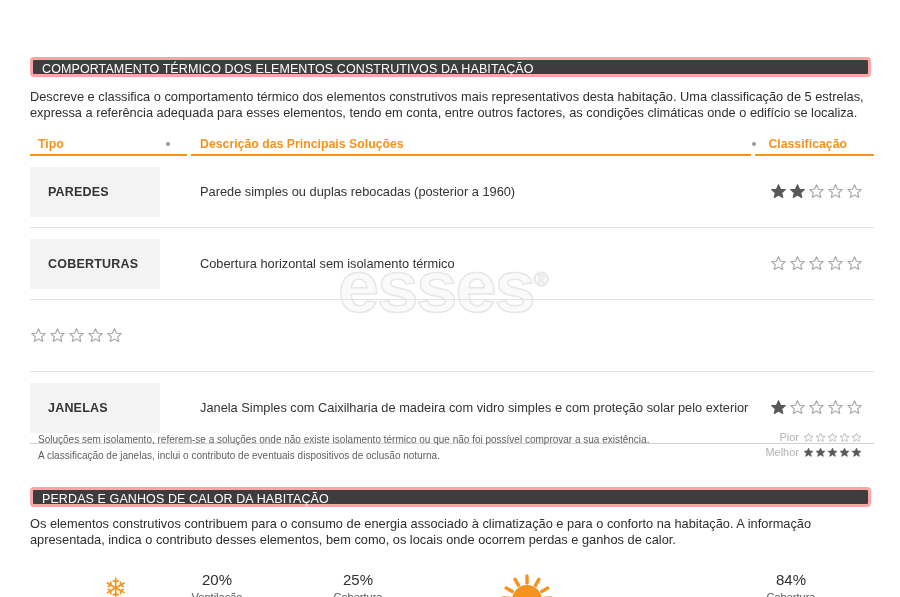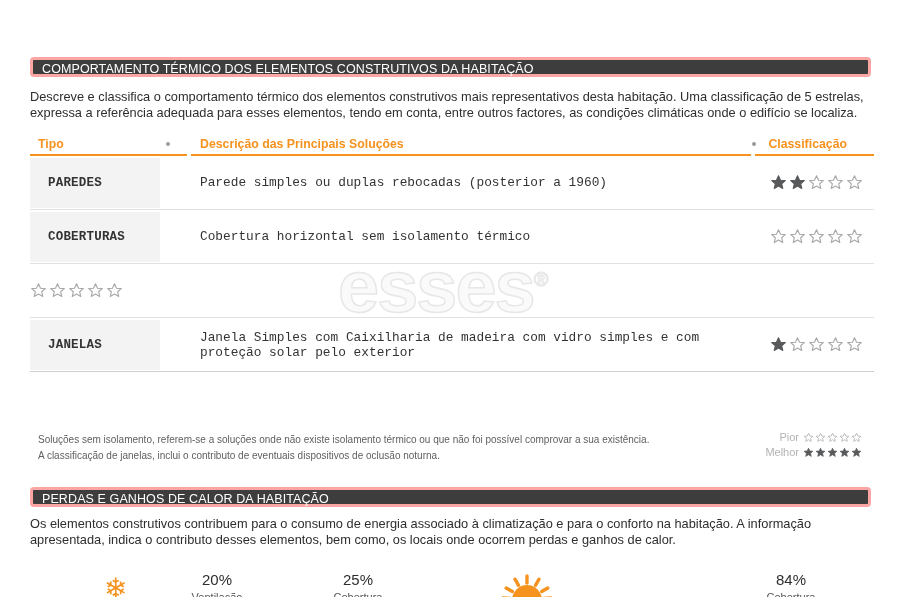--- a/index.html
+++ b/index.html
@@ -26,21 +26,21 @@
   .th-desc{margin-left:30px;flex:1;}
   .th-clas{margin-left:12px;padding-right:27px;}
 
   .hline{position:absolute;top:154px;height:2px;background:#F6921E;}
   .hl1{left:30px;width:157px;}
   .hl2{left:191px;width:560px;}
   .hl3{left:755px;width:119px;}
 
   
   .rows{position:absolute;top:156px;left:30px;width:844px;}
-  .row{height:54px;display:flex;align-items:center;border-bottom:1px solid #e2e2e2;box-sizing:border-box;font-family:Liberation Mono, monospace;}
+  .row{height:72px;display:flex;align-items:center;border-bottom:1px solid #e2e2e2;box-sizing:border-box;}
   .row:last-child{border-bottom:1px solid #cfcfcf;}
   .type-box{width:130px;height:50px;background:#f3f3f3;display:flex;align-items:center;
             padding-left:18px;box-sizing:border-box;font-size:12.5px;font-weight:bold;
             color:#333;letter-spacing:0.2px;flex:none;}
   .row-desc{margin-left:40px;flex:1;font-size:12.8px;color:#333;padding-right:10px;}
   .row-stars{padding-right:11px;display:flex;gap:2px;align-items:center;flex:none;}
 
   
   .notes{position:absolute;top:432px;left:38px;font-size:10px;color:#606060;line-height:15.5px;}
   .legend{position:absolute;top:430px;right:38px;text-align:right;font-size:11px;color:#b3b3b3;line-height:15px;}

